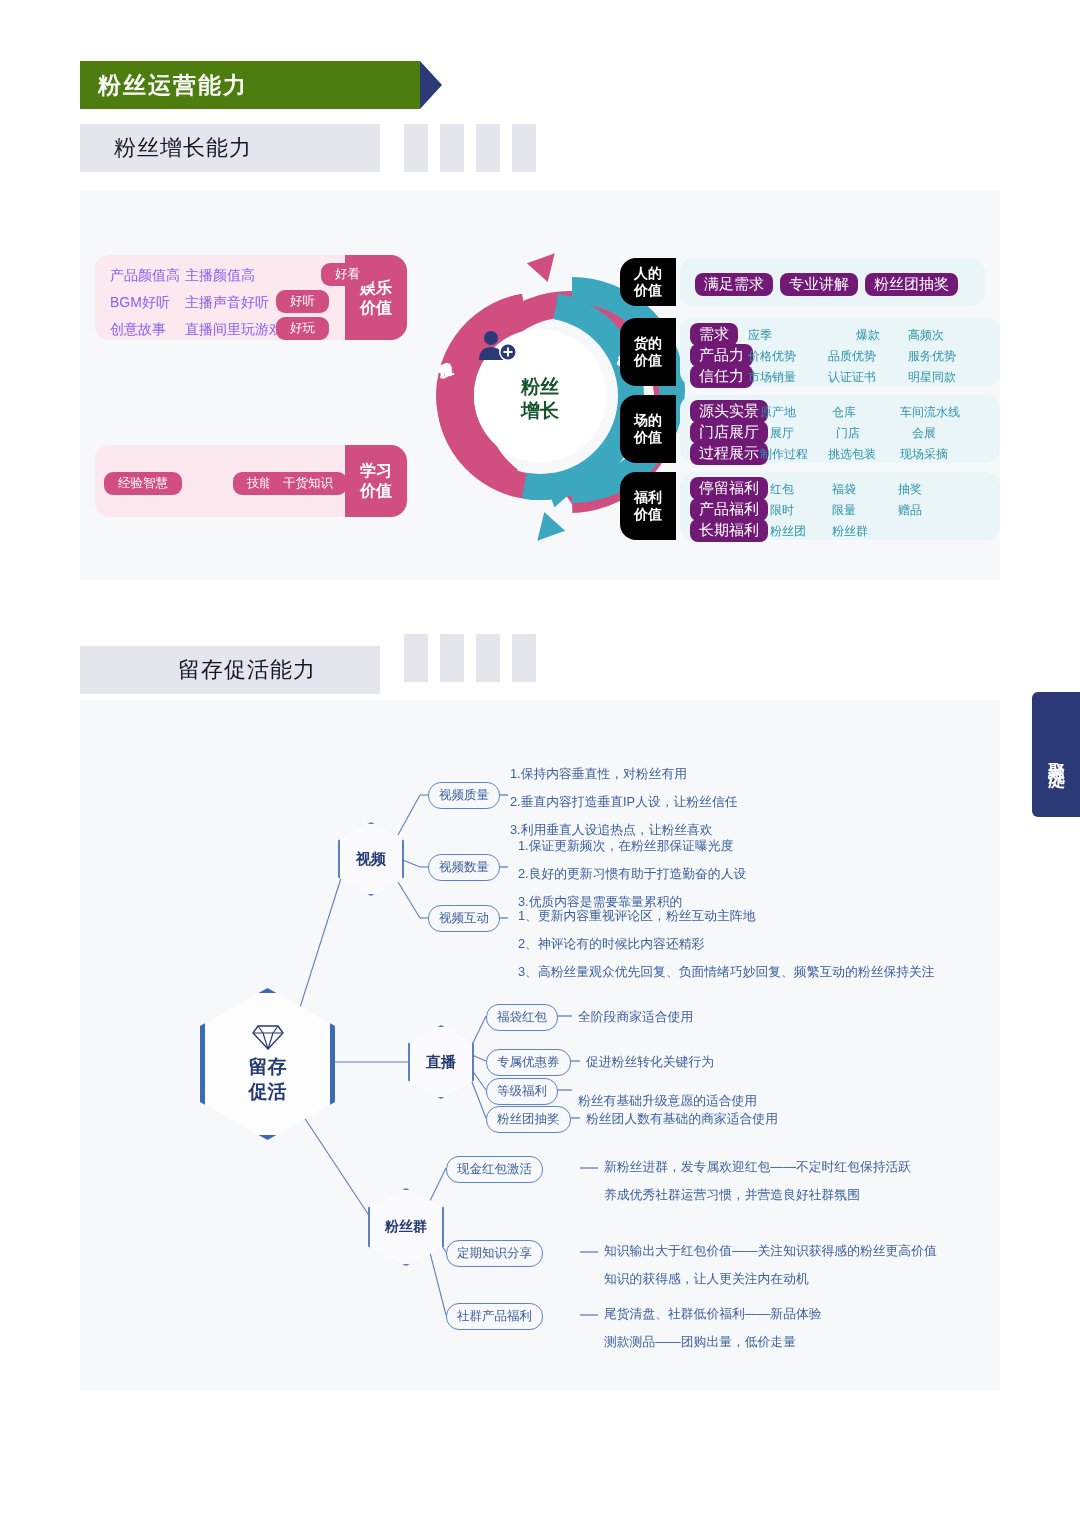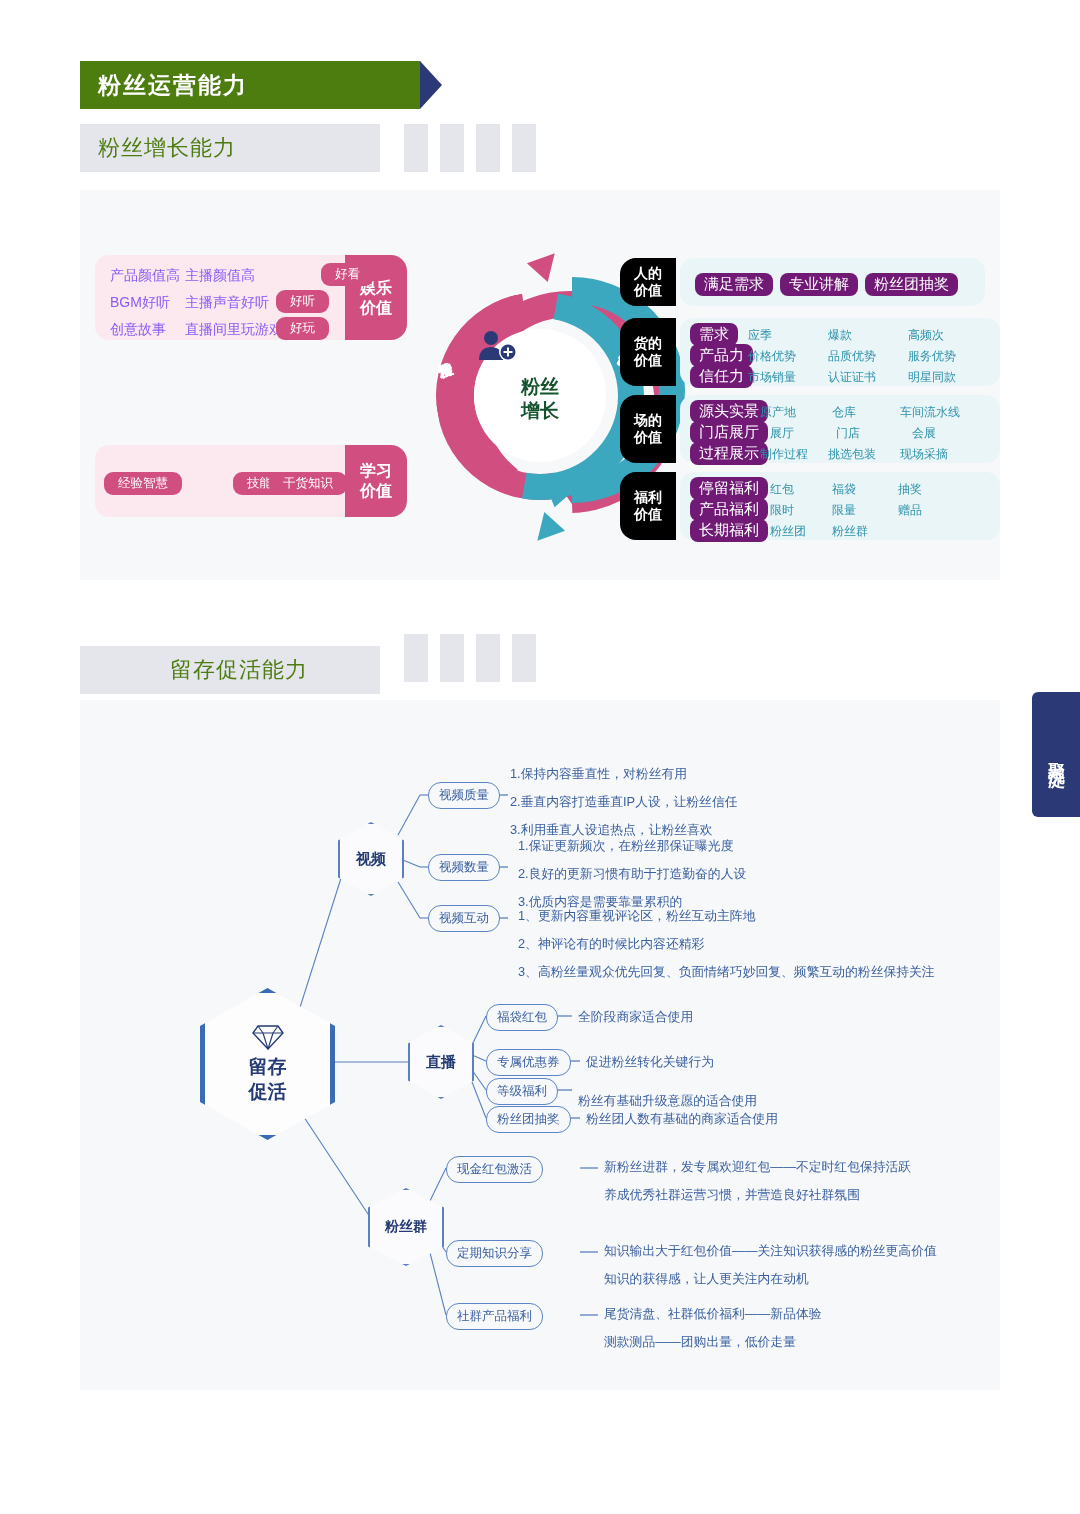--- a/index.html
+++ b/index.html
@@ -29,21 +29,21 @@
     border-bottom: 24px solid transparent;
     border-left: 22px solid #2b3a77;
   }
   .sub-head {
     position: absolute; left: 80px;
     width: 300px; height: 48px;
     background: #e5e6ec;
     display: flex; align-items: center;
   }
   .sub-head-text {
-    color: #4d7c0f; font-size: 22px; padding-left: 18px; letter-spacing: 1px;
+    color: #0f172a; font-size: 22px; padding-left: 34px; letter-spacing: 1px;
   }
   .deco-block { position: absolute; width: 24px; height: 48px; background: #e5e6ec; }
 
   
   .panel1 {
     position: absolute; left: 80px; top: 190px;
     width: 920px; height: 390px;
     background: #f7f8fa;
   }
 
@@ -276,21 +276,21 @@
     <div class="teal-tab" style="left:540px; top:128px; width:56px; height:68px;">
       <span>货的</span>
       <span>价值</span>
     </div>
     <div style="position:absolute; left:610px; top:133px;">
       <span class="tl-pill">需求</span>
     </div>
     <div style="position:absolute; left:668px; top:135px;">
       <span class="tl-text">应季</span>
     </div>
-    <div style="position:absolute; left:748px; top:135px;">
+    <div style="position:absolute; left:776px; top:135px;">
       <span class="tl-text">爆款</span>
     </div>
     <div style="position:absolute; left:828px; top:135px;">
       <span class="tl-text">高频次</span>
     </div>
 
     <div style="position:absolute; left:610px; top:154px;">
       <span class="tl-pill">产品力</span>
     </div>
     <div style="position:absolute; left:668px; top:156px;">

